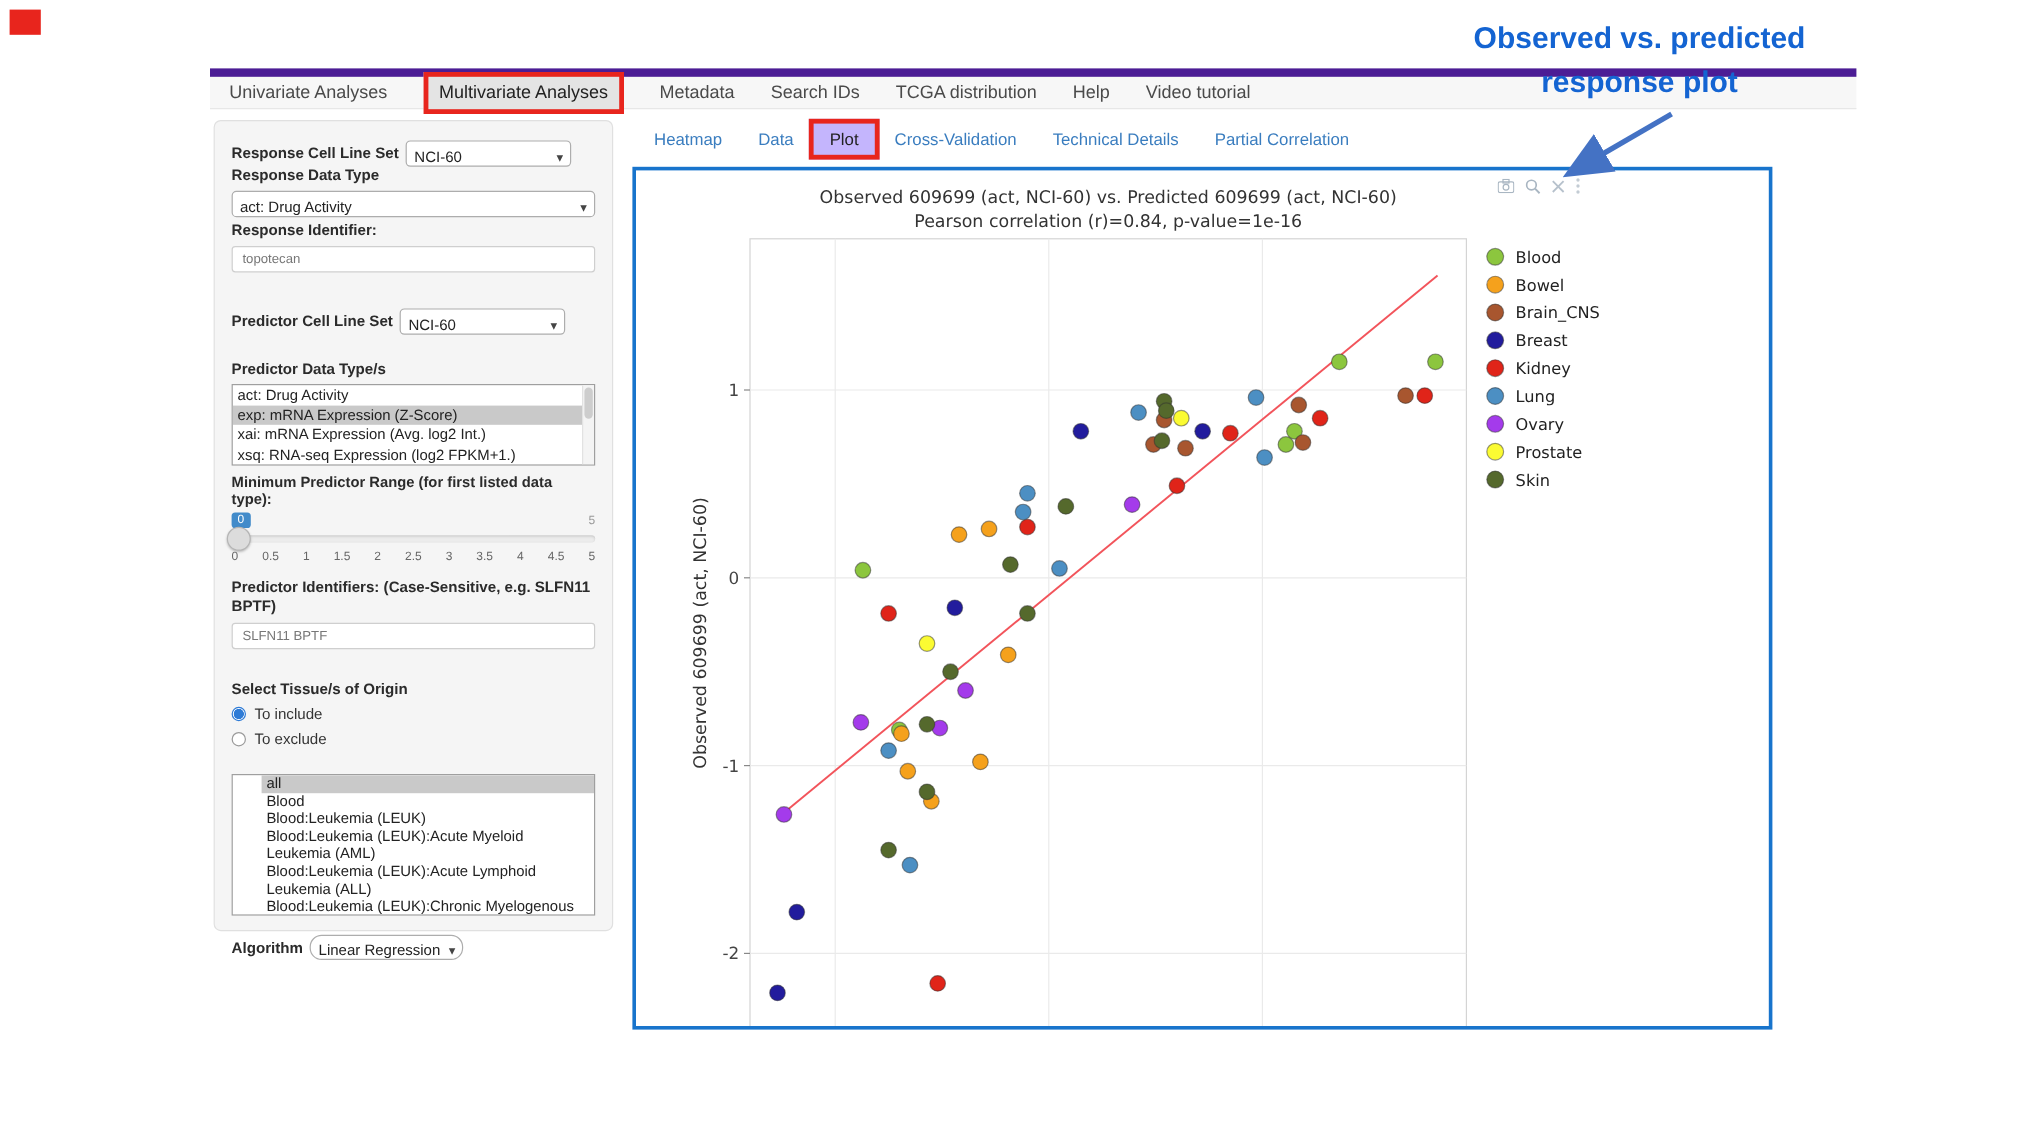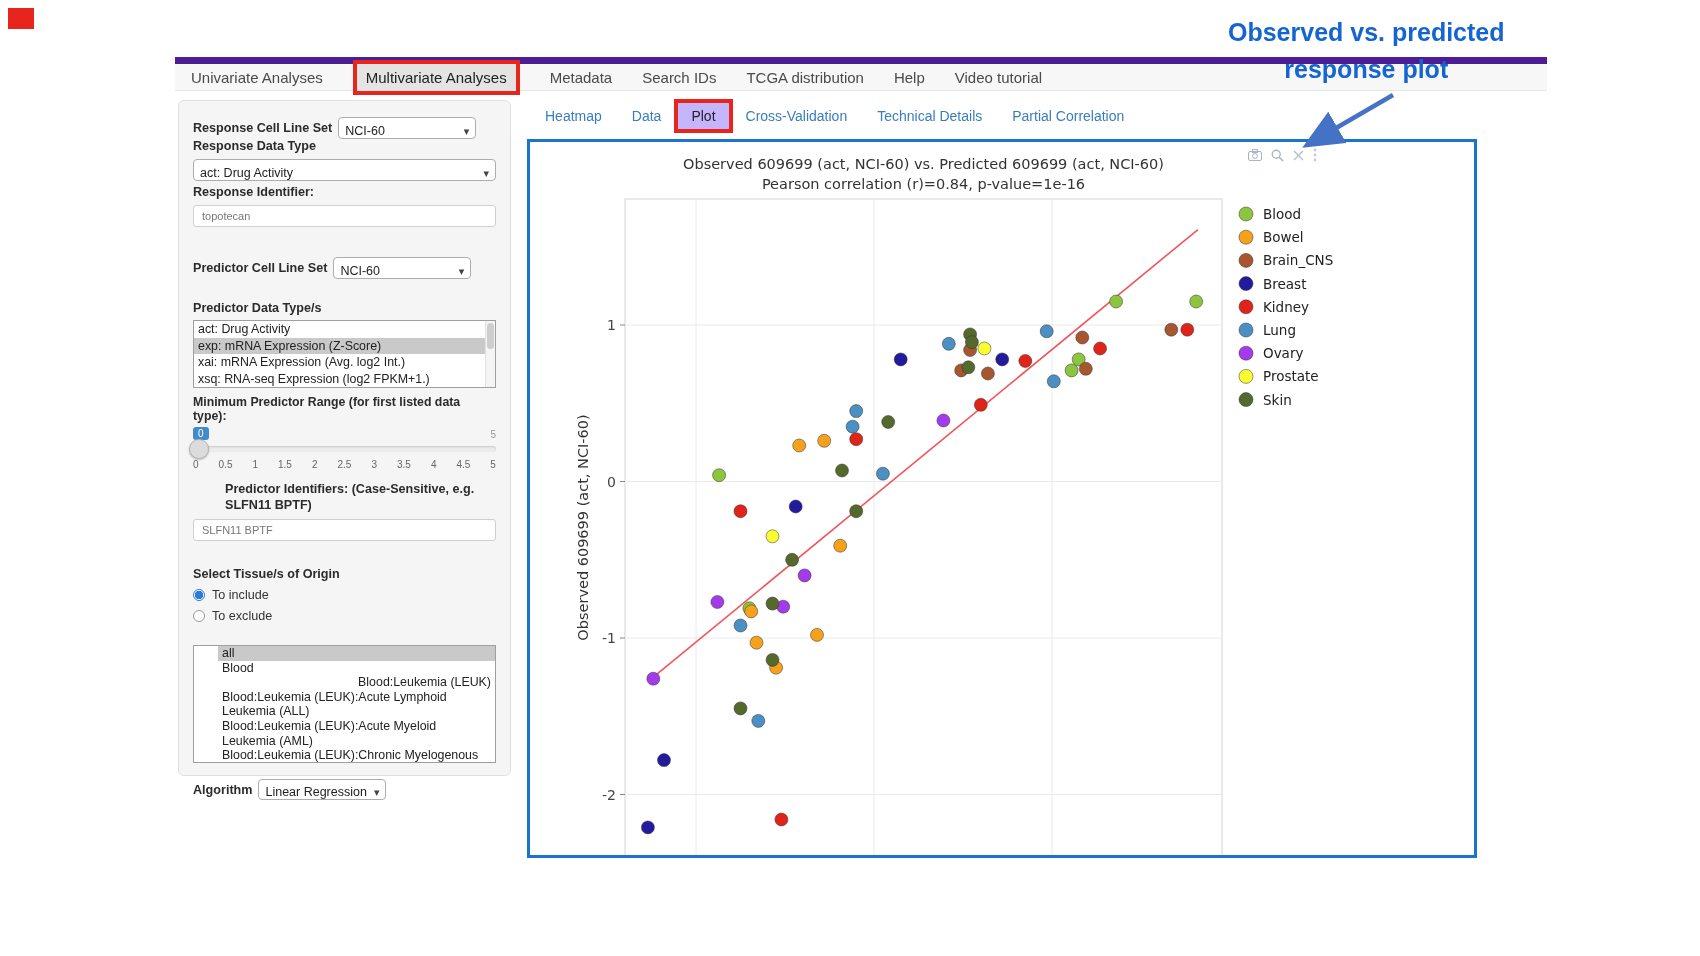--- a/index.html
+++ b/index.html
@@ -153,21 +153,21 @@
         <span>2</span>
         <span>2.5</span>
         <span>3</span>
         <span>3.5</span>
         <span>4</span>
         <span>4.5</span>
         <span>5</span>
       </div>
   </div>
 
-  <div class="lbl" style="margin-top:8px;margin-bottom:6px;line-height:16px;margin-left:32px;">Predictor Identifiers: (Case-Sensitive, e.g. SLFN11 BPTF)</div>
+  <div class="lbl" style="margin-top:8px;margin-bottom:6px;line-height:16px;">Predictor Identifiers: (Case-Sensitive, e.g. SLFN11 BPTF)</div>
   <input class="textinput" readonly="" value="SLFN11 BPTF" style="">
 
   <div class="lbl" style="margin-top:26px;">Select Tissue/s of Origin</div>
   <div>
 
       <div class="radio-row selected">
         <span class="radio selected"></span>
         <span class="radio-label">To include</span>
       </div>
 
@@ -176,32 +176,32 @@
         <span class="radio-label">To exclude</span>
       </div>
     </div>
 
   <div class="listbox" style="height:118px;margin-top:22px;line-height:14.6px;font-size:12.4px;padding-left:24px;">
 
       <div class="opt selected" style="line-height:14.6px;">all</div>
 
       <div class="opt" style="line-height:14.6px;">Blood</div>
 
-      <div class="opt" style="line-height:14.6px;text-align:right;">Blood:Leukemia (LEUK)</div>
+      <div class="opt" style="line-height:14.6px;">Blood:Leukemia (LEUK)</div>
+
+      <div class="opt" style="line-height:14.6px;">Blood:Leukemia (LEUK):Acute Myeloid Leukemia (AML)</div>
 
       <div class="opt" style="line-height:14.6px;">Blood:Leukemia (LEUK):Acute Lymphoid Leukemia (ALL)</div>
-
-      <div class="opt" style="line-height:14.6px;">Blood:Leukemia (LEUK):Acute Myeloid Leukemia (AML)</div>
 
       <div class="opt" style="line-height:14.6px;">Blood:Leukemia (LEUK):Chronic Myelogenous Leukemia (CML)</div>
     </div>
 
   <div class="inline-row" style="margin-top:16px;">
     <span class="lbl">Algorithm</span>
-    <div class="selectbox" style="width:128px;height:21px;">
+    <div class="selectbox" style="width:128px;height:21px;border-radius:10px;">
       <span>Linear Regression</span>
       <span class="chev">▾</span>
     </div>
   </div>
 </div>
 
 <div class="tabs">
 
     <div class="tab">Heatmap</div>
 

